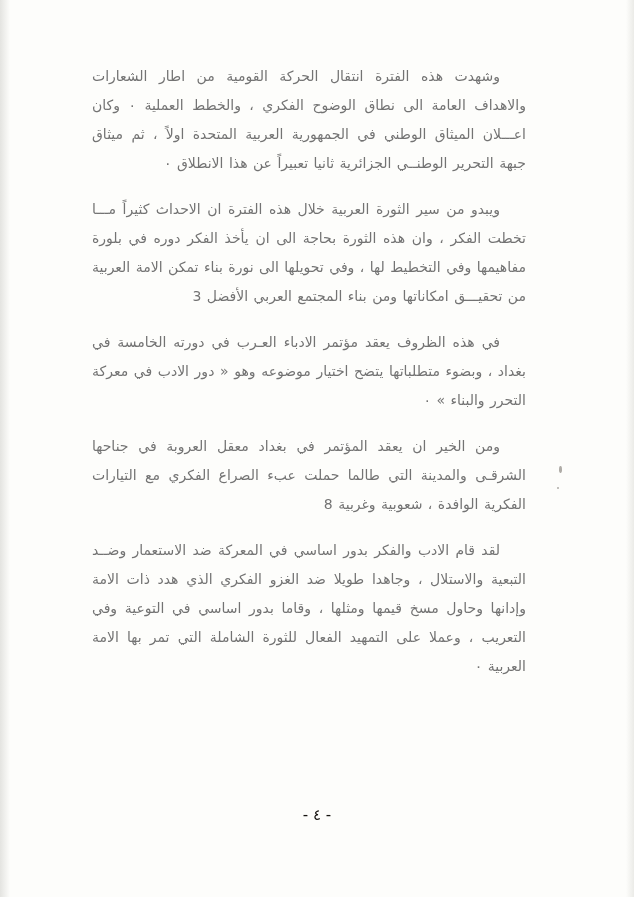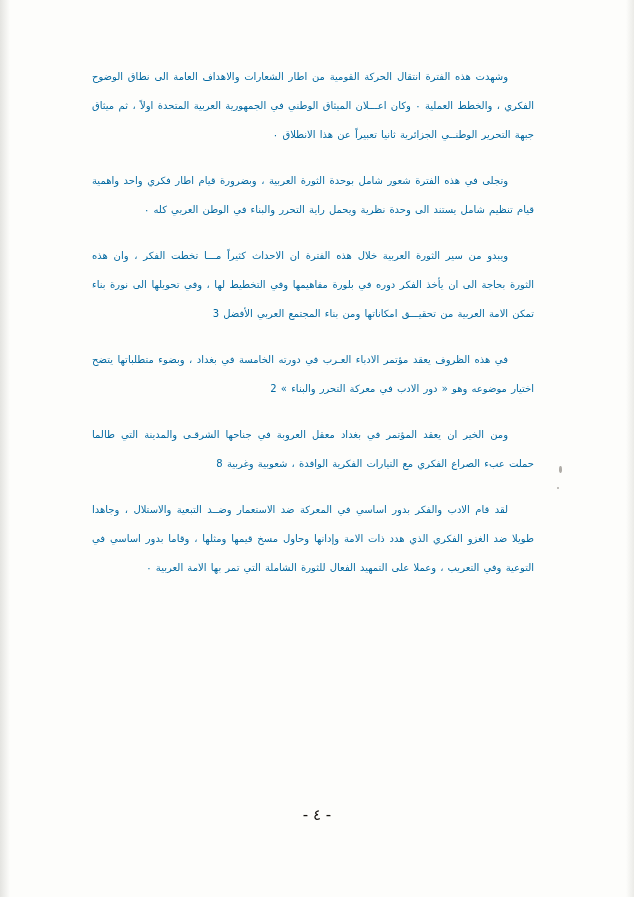--- a/index.html
+++ b/index.html
@@ -40,24 +40,24 @@
   .content {
     position: absolute;
     top: 62px;
     right: 92px;
     left: 92px;
     direction: rtl;
     text-align: justify;
     text-align-last: right;
   }
   p.para {
-    margin: 0 8px 17px 0;
-    font-size: 10px;
+    margin: 0 16px 17px 0;
+    font-size: 14px;
     line-height: 29px;
-    color: #0369a1;
+    color: #737373;
     text-indent: 26px;
     letter-spacing: 0px;
     word-spacing: 1px;
     font-family: "DejaVu Sans", "Liberation Sans", sans-serif;
     text-align: justify;
     text-align-last: right;
   }
   p.para:last-of-type {
     margin-bottom: 0;
   }
@@ -83,23 +83,22 @@
   .ink-mark.m1 { width: 3px; height: 7px; top: 466px; right: 72px; border-radius: 40%; }
   .ink-mark.m2 { width: 2px; height: 2px; top: 487px; right: 75px; }
 </style>
 </head>
 <body>
 
 <div class="page">
 
   <div class="content">
     <p class="para">وشهدت هذه الفترة انتقال الحركة القومية من اطار الشعارات والاهداف العامة الى نطاق الوضوح الفكري ، والخطط العملية ٠ وكان اعـــلان الميثاق الوطني في الجمهورية العربية المتحدة اولاً ، ثم ميثاق جبهة التحرير الوطنــي الجزائرية ثانيا تعبيراً عن هذا الانطلاق ٠</p>
-    <p class="para">وتجلى في هذه الفترة شعور شامل بوحدة الثورة العربية ، وبضرورة قيام اطار فكري واحد واهمية قيام تنظيم شامل يستند الى وحدة نظرية ويحمل راية التحرر والبناء في الوطن العربي كله ٠</p>
     <p class="para">ويبدو من سير الثورة العربية خلال هذه الفترة ان الاحداث كثيراً مـــا تخطت الفكر ، وان هذه الثورة بحاجة الى ان يأخذ الفكر دوره في بلورة مفاهيمها وفي التخطيط لها ، وفي تحويلها الى نورة بناء تمكن الامة العربية من تحقيـــق امكاناتها ومن بناء المجتمع العربي الأفضل 3</p>
-    <p class="para">في هذه الظروف يعقد مؤتمر الادباء العـرب في دورته الخامسة في بغداد ، وبضوء متطلباتها يتضح اختيار موضوعه وهو « دور الادب في معركة التحرر والبناء » 2</p>
+    <p class="para">في هذه الظروف يعقد مؤتمر الادباء العـرب في دورته الخامسة في بغداد ، وبضوء متطلباتها يتضح اختيار موضوعه وهو « دور الادب في معركة التحرر والبناء » ٠</p>
     <p class="para">ومن الخير ان يعقد المؤتمر في بغداد معقل العروبة في جناحها الشرقـى والمدينة التي طالما حملت عبء الصراع الفكري مع التيارات الفكرية الوافدة ، شعوبية وغربية 8</p>
     <p class="para">لقد قام الادب والفكر بدور اساسي في المعركة ضد الاستعمار وضــد التبعية والاستلال ، وجاهدا طويلا ضد الغزو الفكري الذي هدد ذات الامة وإدانها وحاول مسخ قيمها ومثلها ، وقاما بدور اساسي في التوعية وفي التعريب ، وعملا على التمهيد الفعال للثورة الشاملة التي تمر بها الامة العربية ٠</p>
   </div>
 
   <div class="ink-mark m1"></div>
   <div class="ink-mark m2"></div>
 
   <div class="page-number">- ٤ -</div>
 
 </div>

